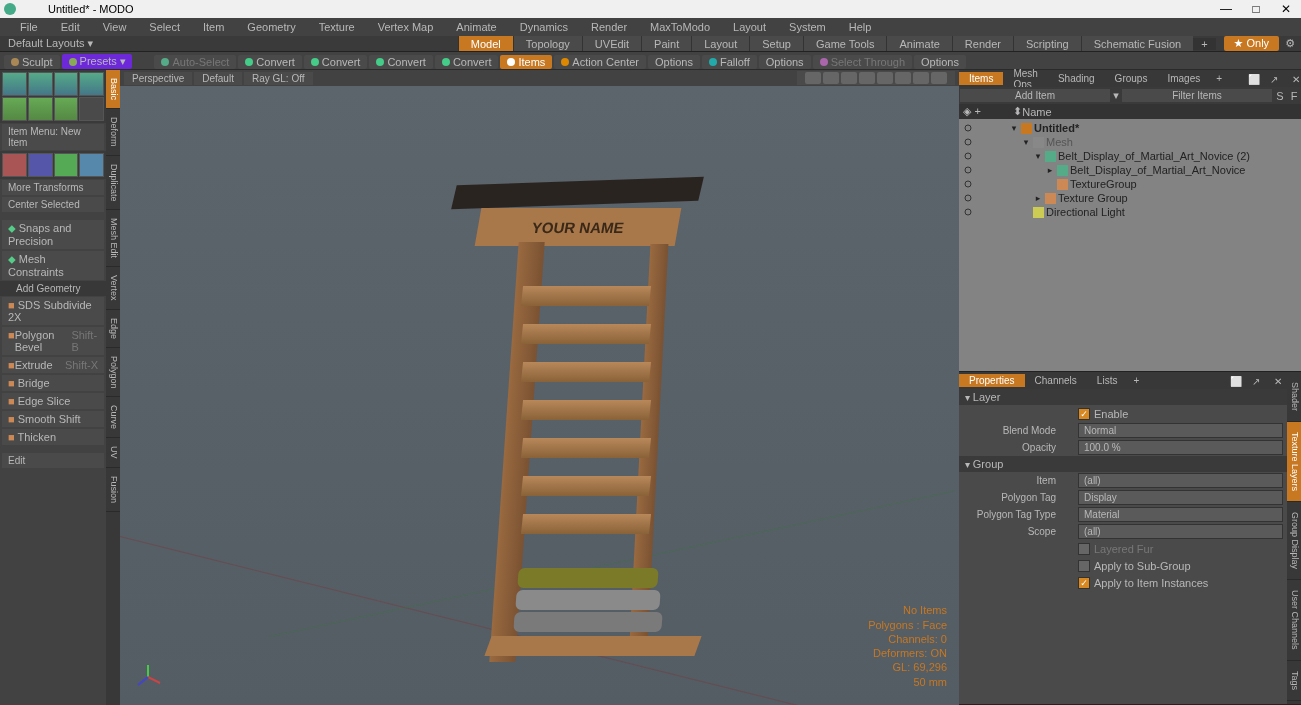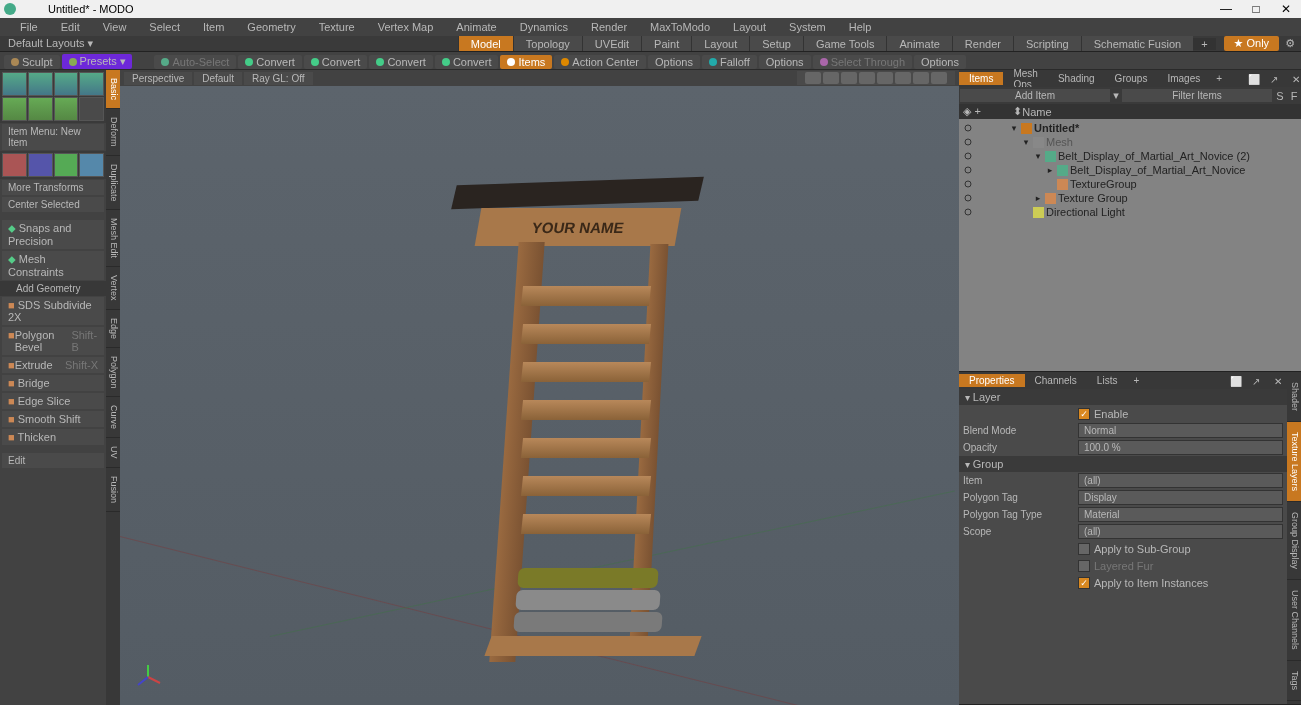--- a/index.html
+++ b/index.html
@@ -96,21 +96,21 @@
 .trow .eye svg { width: 10px; height: 10px; }
 .trow .ind { display: inline-block; }
 .trow .exp { width: 10px; text-align: center; color: #222; font-size: 9px; }
 .trow .ic { width: 11px; height: 11px; margin: 0 2px; }
 .rtabs { width: 14px; background: #383838; display: flex; flex-direction: column; }
 .rtabs div { writing-mode: vertical-rl; padding: 10px 1px; font-size: 9px; border-bottom: 1px solid #2a2a2a; text-align: center; }
 .rtabs .act { background: #c87820; color: #fff; }
 .propbody { flex: 1; background: #4a4a4a; }
 .psec { background: #3a3a3a; padding: 2px 6px; font-size: 10px; }
 .prow { display: flex; align-items: center; height: 17px; padding: 0 4px; }
-.prow .plab { width: 115px; text-align: left; padding-right: 15px; font-size: 10px; }
+.prow .plab { width: 115px; text-align: right; padding-right: 22px; font-size: 10px; }
 .prow .pval { flex: 1; background: #5a5a5a; padding: 1px 5px; font-size: 10px; border: 1px solid #333; }
 .prow .pchk { width: 12px; height: 12px; background: #666; margin-right: 4px; border: 1px solid #333; }
 .prow .pchk.on { background: #d88820; }
 .prow .pchk.on::after { content: "✓"; color: #fff; font-size: 9px; display: block; text-align: center; line-height: 10px; }
 </style>
 </head>
 <body>
 
 <div class="titlebar">
   <div class="icon"></div>
@@ -305,20 +305,28 @@
         <div class="shelf" style="top:186px"></div>
         <div class="shelf" style="top:224px"></div>
         <div class="shelf" style="top:262px"></div>
         <div class="shelf" style="top:300px"></div>
         <div class="shelf" style="top:338px"></div>
         <div class="belt1"></div>
           <div class="belt2"></div>
           <div class="belt3"></div>
         <div class="base"></div>
       </div>
+      <div class="statsbox">
+        <div>No Items</div>
+        <div>Polygons : Face</div>
+        <div>Channels: 0</div>
+        <div>Deformers: ON</div>
+        <div>GL: 69,296</div>
+        <div>50 mm</div>
+      </div>
       <div class="axiswidget">
         <svg viewBox="0 0 28 28">
             <line x1="14" y1="14" x2="14" y2="2" stroke="#4c4" stroke-width="2"></line>
             <line x1="14" y1="14" x2="26" y2="20" stroke="#c44" stroke-width="2"></line>
             <line x1="14" y1="14" x2="4" y2="22" stroke="#44c" stroke-width="2"></line>
           </svg>
       </div>
     </div>
   </div>
 
@@ -470,26 +478,26 @@
             <div class="plab">Polygon Tag Type</div>
             <div class="pval">Material</div>
           </div>
         <div class="prow">
             <div class="plab">Scope</div>
             <div class="pval">(all)</div>
           </div>
         <div class="prow">
             <div class="plab"></div>
             <div class="pchk"></div>
-            <span>Apply to Sub-Group</span>
+            <span style="color:#777">Layered Fur</span>
           </div>
         <div class="prow">
             <div class="plab"></div>
             <div class="pchk"></div>
-            <span style="color:#777">Layered Fur</span>
+            <span>Apply to Sub-Group</span>
           </div>
         <div class="prow">
             <div class="plab"></div>
             <div class="pchk on"></div>
             <span>Apply to Item Instances</span>
           </div>
       </div>
       <div class="rtabs" id="proprtabs">
           <div>Shader</div>
           <div class="act">Texture Layers</div>

